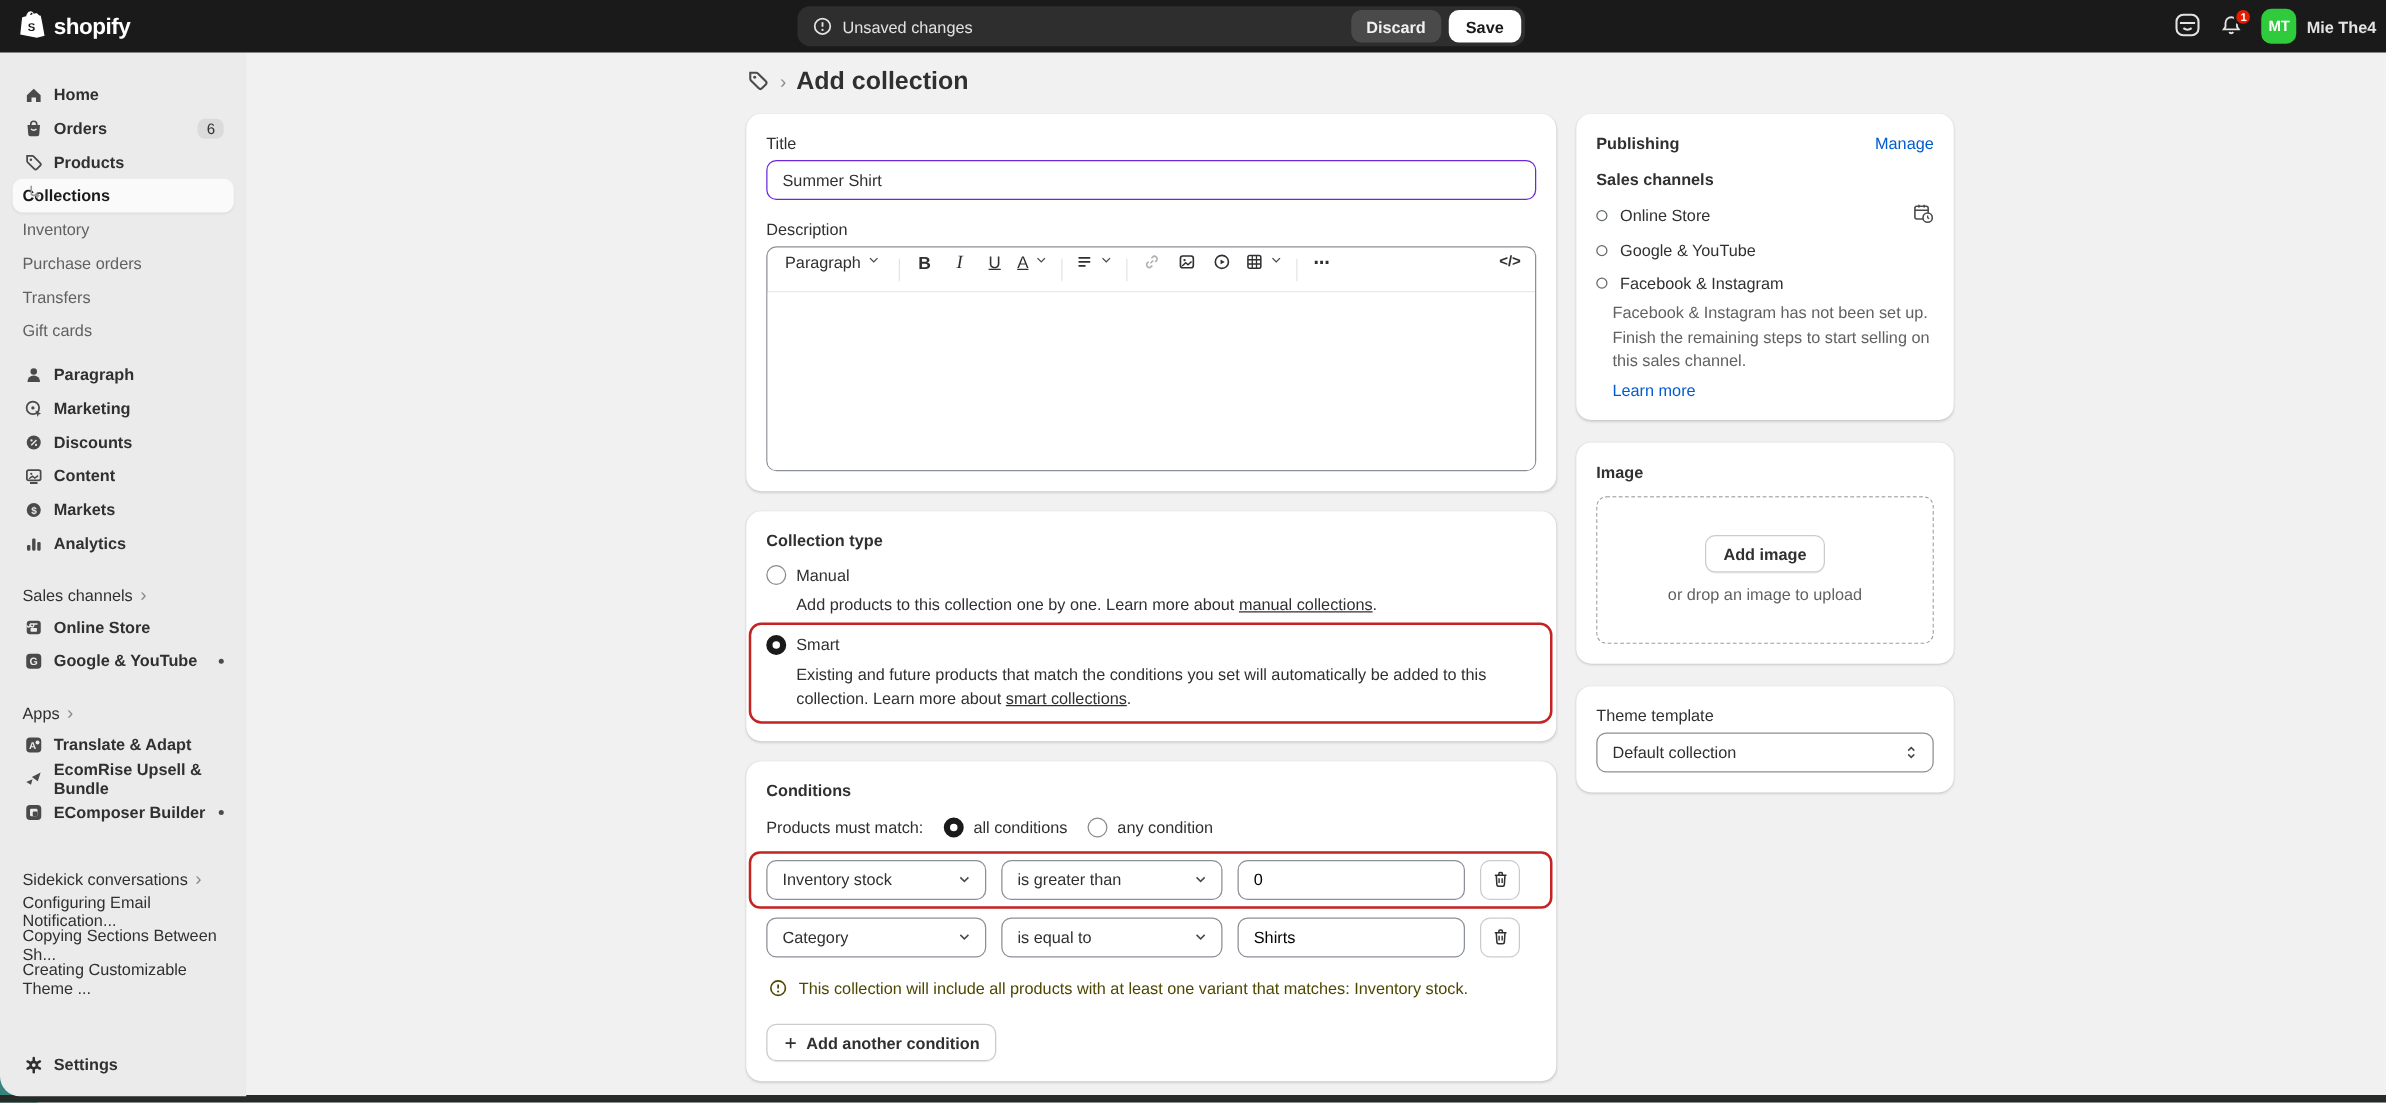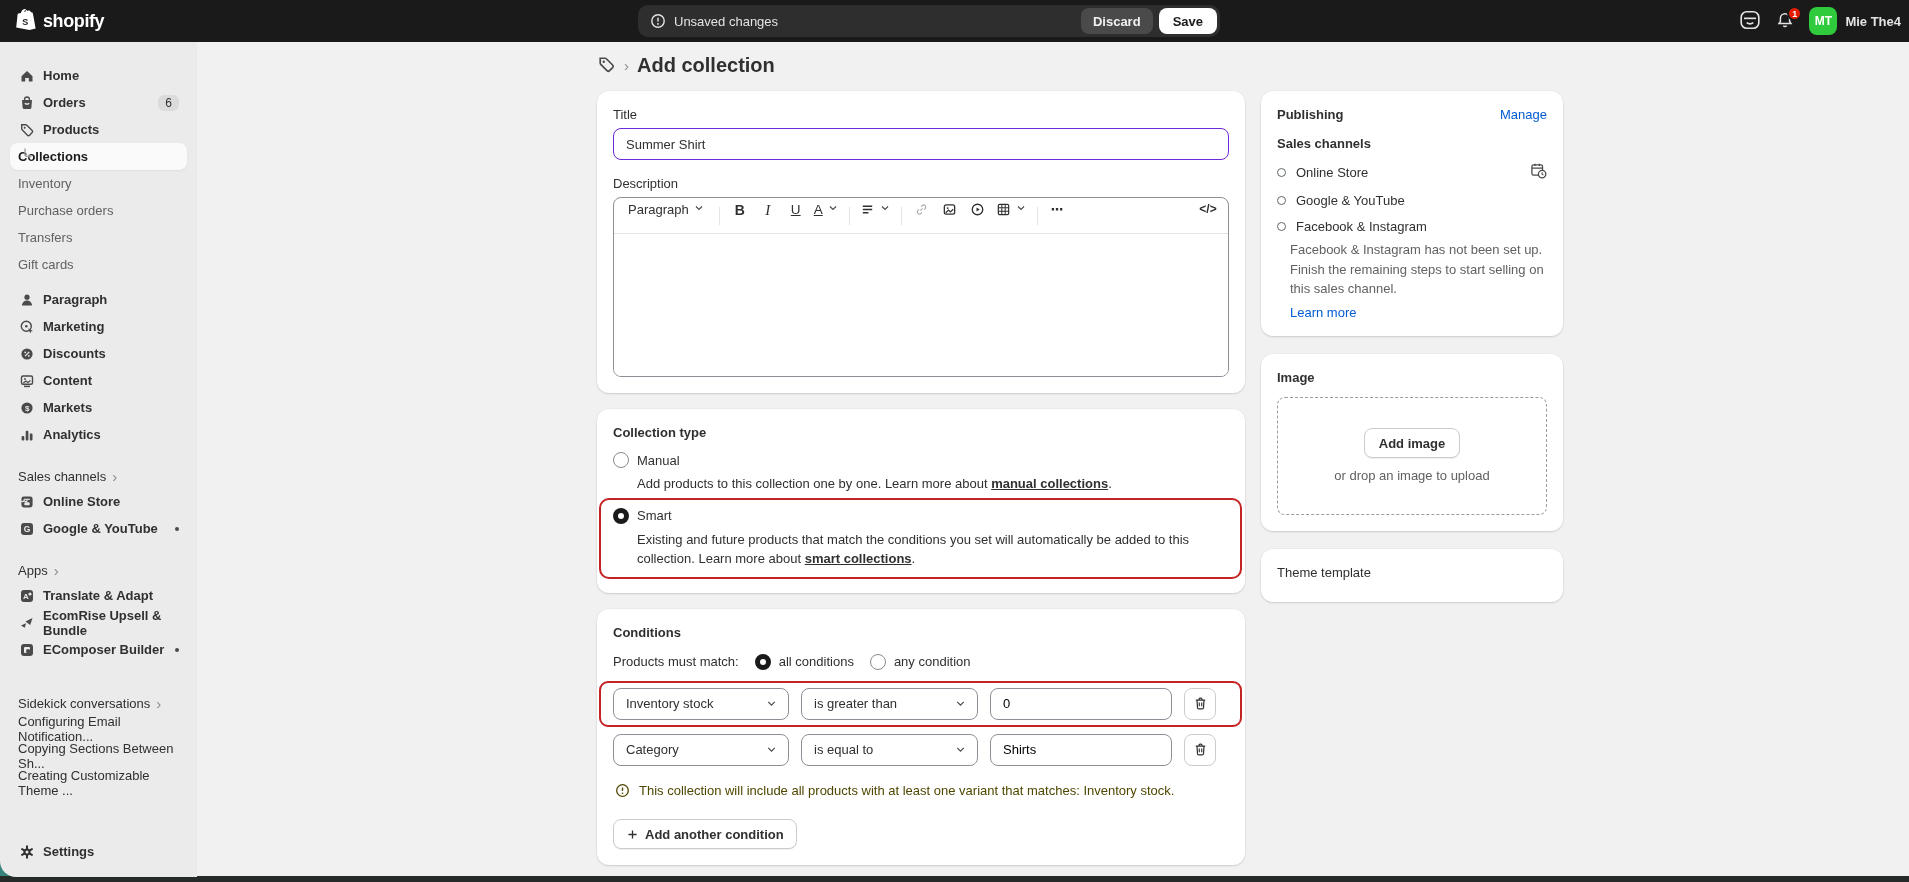--- a/index.html
+++ b/index.html
@@ -69,21 +69,21 @@
   .tb-u { text-decoration:underline; font-size:13.5px; }
   .tb-a { text-decoration:underline; font-size:13.5px; }
   .tb-more { letter-spacing:1px; font-weight:700; }
   .tb-code { margin-left:auto; font-weight:600; font-size:12px; }
   .editor-body { height:142px; background:#fff; }
 
   .radio { width:16px; height:16px; border-radius:50%; border:1.5px solid #8a8a8a; background:#fff; flex:0 0 16px; }
   .radio.checked { border:5px solid #1a1a1a; }
   .opt-row { display:flex; align-items:center; gap:8px; margin-top:12px; }
   .opt-desc { margin:6px 0 2px 24px; color:#303030; line-height:1.5; }
-  .opt-desc a { color:#303030;font-weight:bold; }
+  .opt-desc a { color:#303030; }
   .smart-wrap { position:relative; margin-top:14px; padding-bottom:6px; }
   .annotation { position:absolute; border:2px solid #c42323; border-radius:10px; pointer-events:none; z-index:5; }
   .ann-smart { top:-10px; left:-14px; right:-13px; bottom:-2px; }
   .match-row { display:flex; align-items:center; gap:16px; margin-top:14px; }
   .match-opt { display:flex; align-items:center; gap:8px; }
   .cond-row { display:flex; align-items:center; gap:12px; margin-top:10px; position:relative; }
   .cond-row.first { margin-top:18px; }
   .ann-cond { top:-7px; left:-14px; right:-13px; bottom:-7px; border-radius:9px; }
   .select { height:32px; border:1px solid #8a9096; border-radius:8px; background:#fff; display:flex;
     align-items:center; justify-content:space-between; padding:0 10px 0 12px; cursor:pointer; }
@@ -586,17 +586,23 @@
         <div class="card">
           <div class="card-h">Image</div>
           <div class="dropzone">
             <button class="btn-secondary">Add image</button>
             <span class="muted">or drop an image to upload</span>
           </div>
         </div>
 
         <div class="card">
           <label class="field-label">Theme template</label>
+          <div class="select theme-select">
+            <span>Default collection</span>
+            <svg width="14" height="14" viewBox="0 0 16 16">
+                <path d="M5.2 6.3L8 3.6l2.8 2.7M5.2 9.7L8 12.4l2.8-2.7" stroke="#4a4a4a" stroke-width="1.4" fill="none"></path>
+              </svg>
+          </div>
         </div>
       </div>
     </div>
   </div>
 </div>
 
 </body></html>

